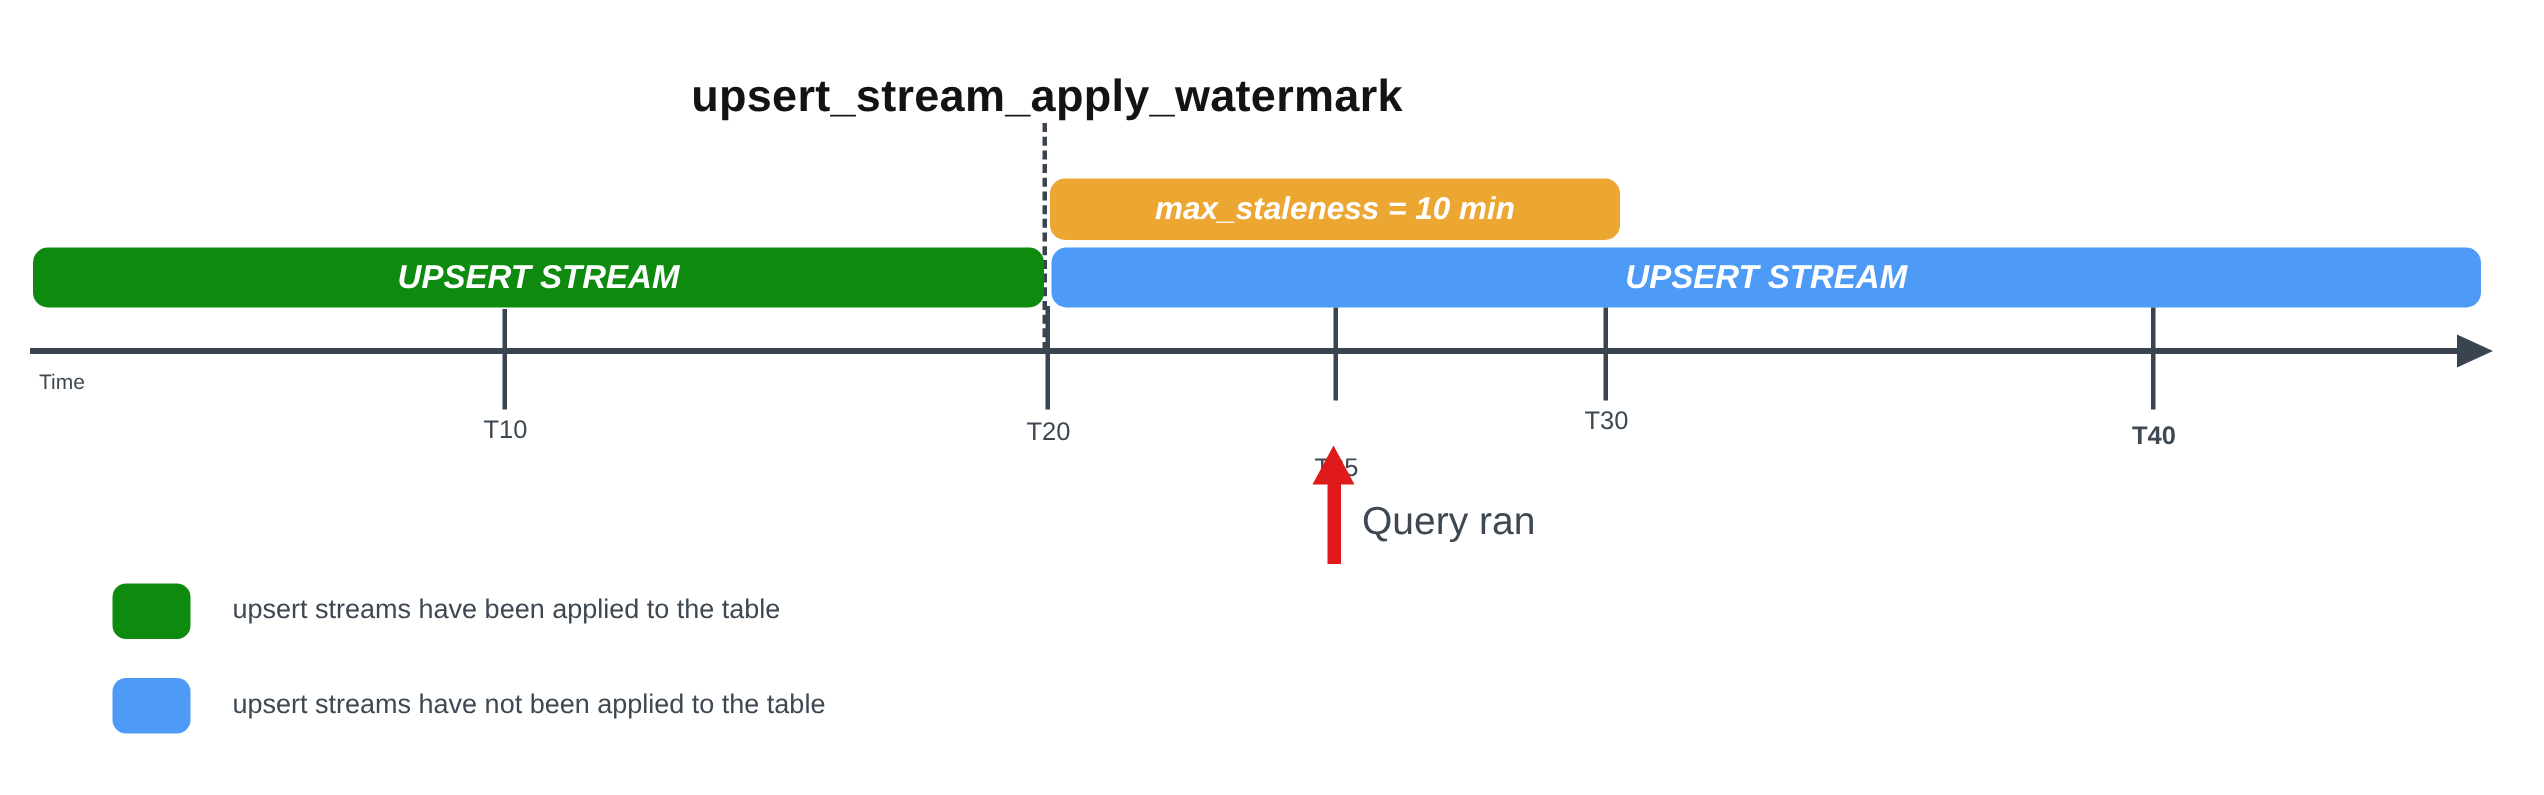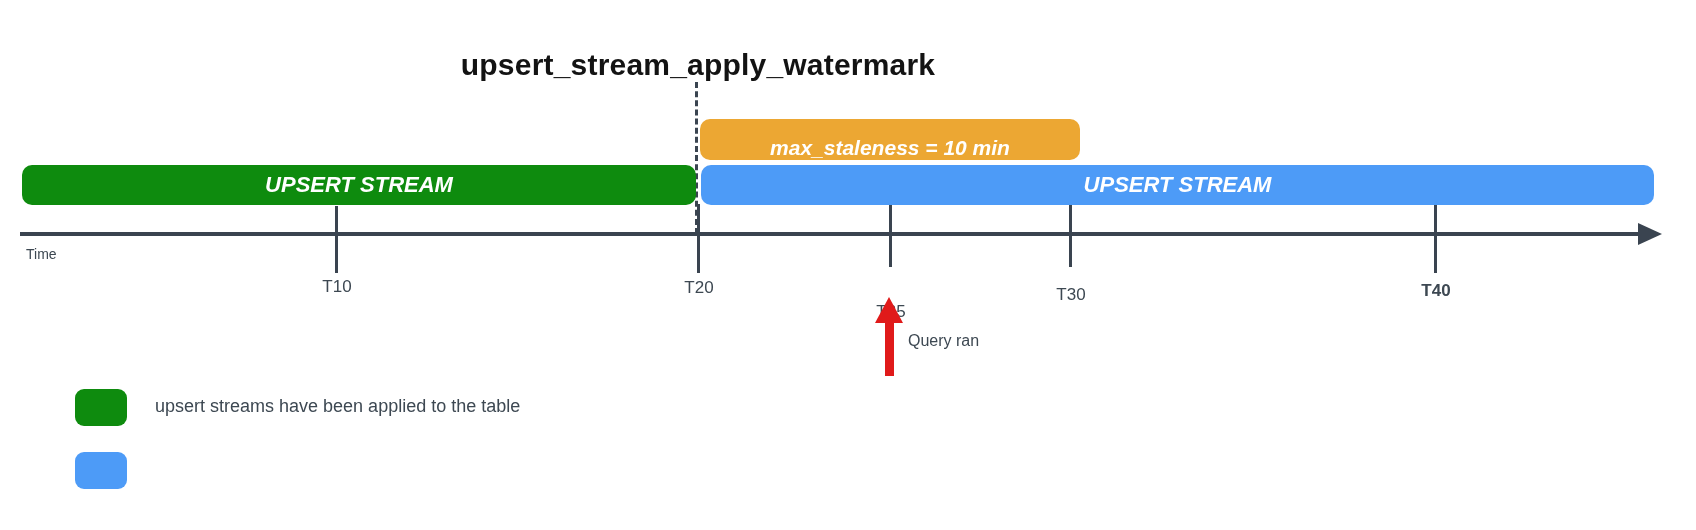--- a/index.html
+++ b/index.html
@@ -13,48 +13,48 @@
   }
   .dashed-line{
     position:absolute;left:695px;top:82px;height:152px;width:0;
     border-left:3px dashed #3a4450;
   }
   .bar{
     position:absolute;display:flex;align-items:center;justify-content:center;
     color:#ffffff;font-weight:bold;font-style:italic;border-radius:10px;
     white-space:nowrap;
   }
-  .bar-staleness{left:700px;top:119px;width:380px;height:41px;background:#eca733;font-size:21px;align-items:flex-end;}
+  .bar-staleness{left:700px;top:119px;width:380px;height:41px;background:#eca733;font-size:21px;}
   .bar-green{left:22px;top:165px;width:674px;height:40px;background:#0e8b0e;font-size:22px;}
   .bar-blue{left:701px;top:165px;width:953px;height:40px;background:#4d9bf7;font-size:22px;}
   .axis-line{position:absolute;left:20px;top:232px;width:1620px;height:4px;background:#3a4450;}
   .axis-arrowhead{
     position:absolute;left:1638px;top:223px;width:0;height:0;
     border-left:24px solid #3a4450;border-top:11px solid transparent;border-bottom:11px solid transparent;
   }
   .time-label{position:absolute;left:26px;top:246px;font-size:14px;color:#3d4852;}
   .tick{position:absolute;width:3px;background:#3a4450;}
   .tick-t10{left:335px;top:206px;height:67px;}
   .tick-t20{left:697px;top:204px;height:69px;}
   .tick-t25{left:889px;top:205px;height:62px;}
   .tick-t30{left:1069px;top:205px;height:62px;}
   .tick-t40{left:1434px;top:205px;height:68px;}
   .tick-label{position:absolute;width:90px;text-align:center;font-size:17px;color:#3d4852;}
   .lbl-t10{left:292px;top:277px;}
   .lbl-t20{left:654px;top:278px;}
   .lbl-t25{left:846px;top:272px;margin-top:30px;}
-  .lbl-t30{left:1026px;top:285px;}
+  .lbl-t30{left:1026px;top:271px;}
   .lbl-t40{left:1391px;top:281px;font-weight:bold;}
   .query-arrow-head{
     position:absolute;left:875px;top:297px;width:0;height:0;
     border-left:14px solid transparent;border-right:14px solid transparent;
     border-bottom:26px solid #e01a1a;
   }
   .query-arrow-shaft{position:absolute;left:885px;top:320px;width:9px;height:56px;background:#e01a1a;}
-  .query-label{position:absolute;left:908px;top:332px;font-size:16px;color:#3d4852;}
+  .query-label{position:absolute;left:908px;top:332px;font-size:26px;color:#3d4852;}
   .legend-swatch{position:absolute;width:52px;height:37px;border-radius:9px;}
   .legend-swatch-applied{left:75px;top:389px;background:#0e8b0e;}
   .legend-swatch-unapplied{left:75px;top:452px;background:#4d9bf7;}
   .legend-label{position:absolute;left:155px;font-size:18px;color:#3d4852;white-space:nowrap;}
   .legend-label-applied{top:396px;}
   .legend-label-unapplied{top:459px;}
 </style>
 </head>
 <body>
 
@@ -93,14 +93,15 @@
   <div class="tick-label lbl-t40">T40</div>
 
   <div class="query-arrow-head"></div>
   <div class="query-arrow-shaft"></div>
   <div class="query-label">Query ran</div>
 
   <div class="legend-swatch legend-swatch-applied"></div>
   <div class="legend-label legend-label-applied">upsert streams have been applied to the table</div>
 
   <div class="legend-swatch legend-swatch-unapplied"></div>
+  <div class="legend-label legend-label-unapplied">upsert streams have not been applied to the table</div>
 
 </div>
 
 </body></html>

